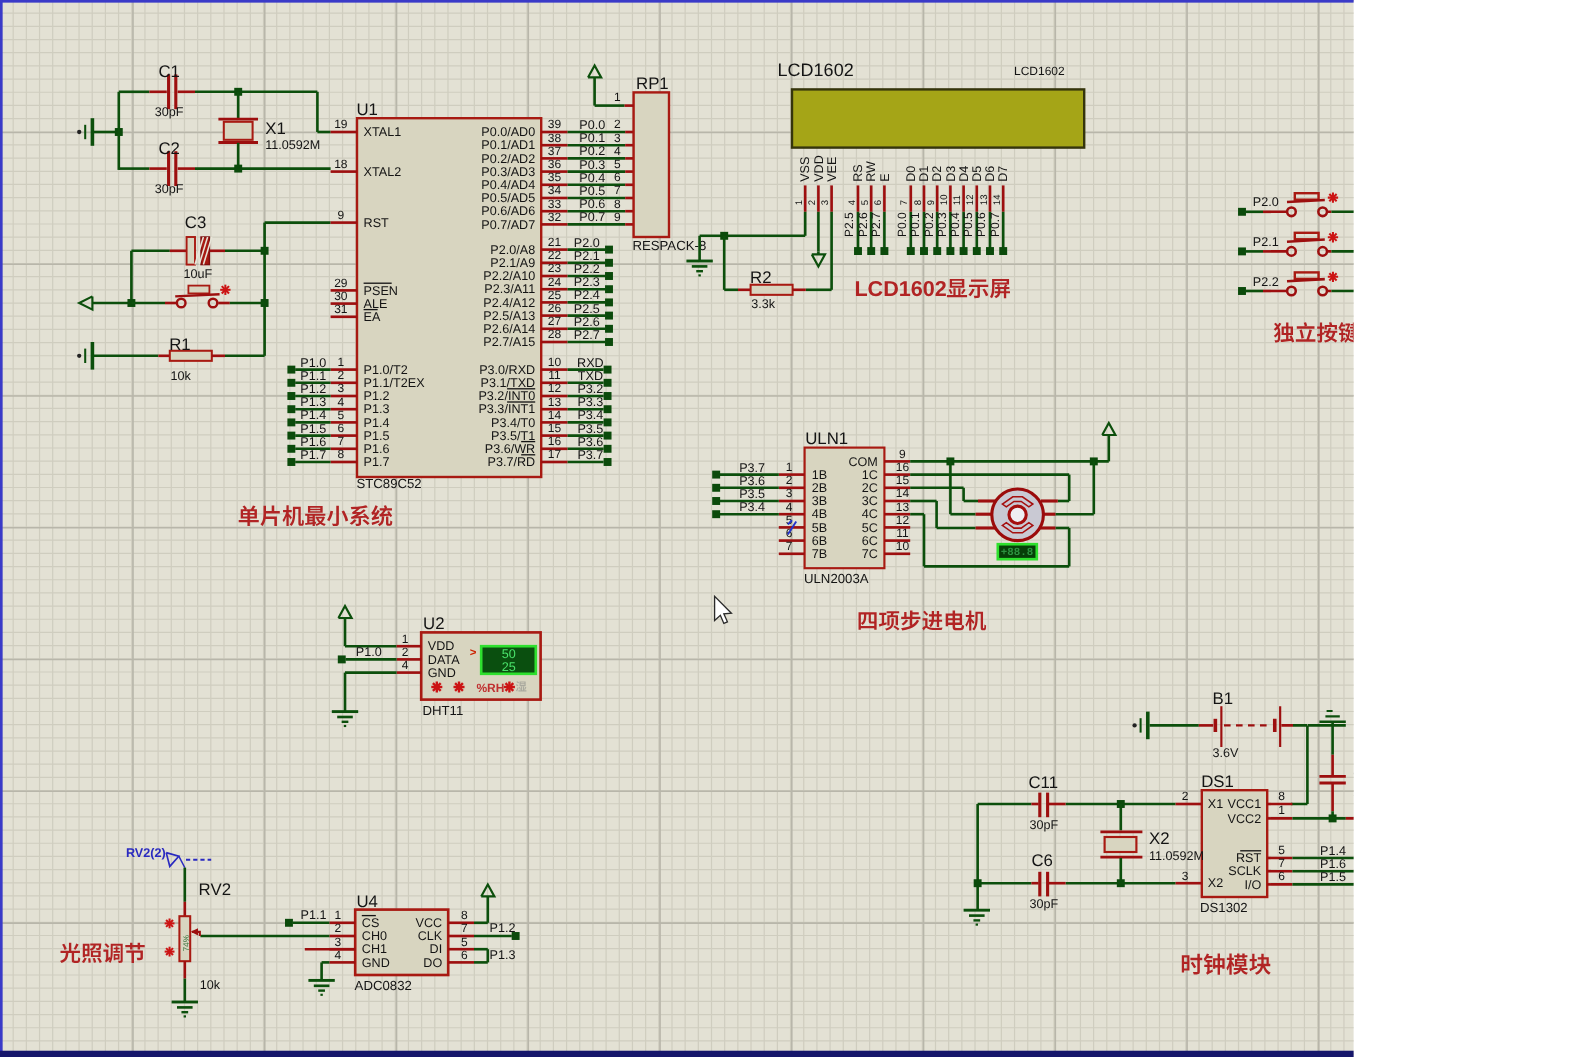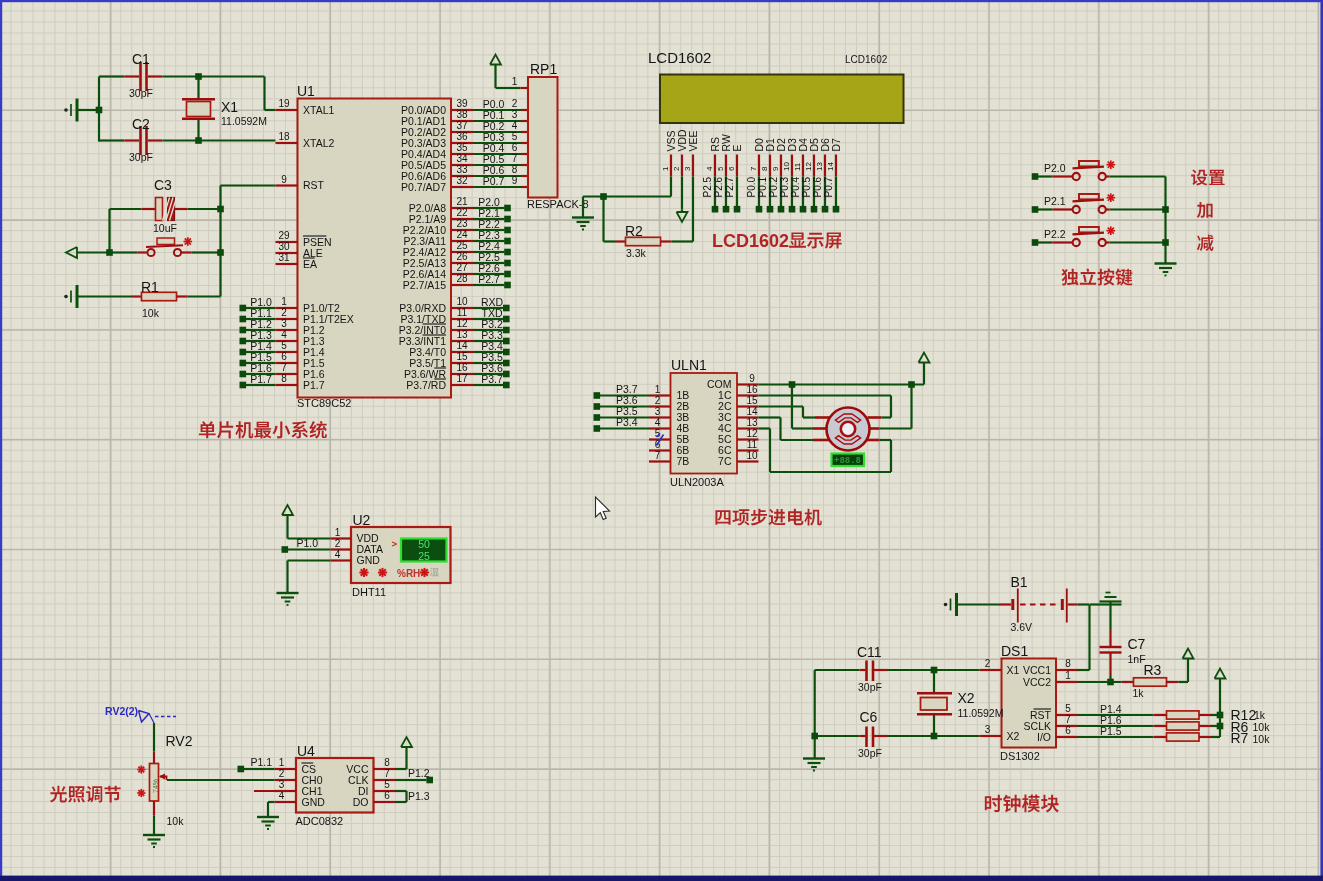--- a/index.html
+++ b/index.html
@@ -1,12 +1,12 @@
 <!DOCTYPE html>
-<html><head><meta charset="utf-8"><style>html,body{margin:0;padding:0}#p{position:relative;width:1323px;height:881px;overflow:hidden}</style></head><body>
+<html><head><meta charset="utf-8"><style>html,body{margin:0;padding:0}#p{position:relative;width:1128px;height:881px;overflow:hidden}</style></head><body>
 <div id="p"><svg width="1323" height="881" viewBox="0 0 1323 881">
       <rect width="1323" height="881" fill="#e3e1d4"></rect>
       <g stroke="#cfcdbf" stroke-width="1">
         <line x1="0.00" y1="0" x2="0.00" y2="881"></line>
         <line x1="10.98" y1="0" x2="10.98" y2="881"></line>
         <line x1="21.96" y1="0" x2="21.96" y2="881"></line>
         <line x1="32.94" y1="0" x2="32.94" y2="881"></line>
         <line x1="43.92" y1="0" x2="43.92" y2="881"></line>
         <line x1="54.90" y1="0" x2="54.90" y2="881"></line>
         <line x1="65.88" y1="0" x2="65.88" y2="881"></line>

